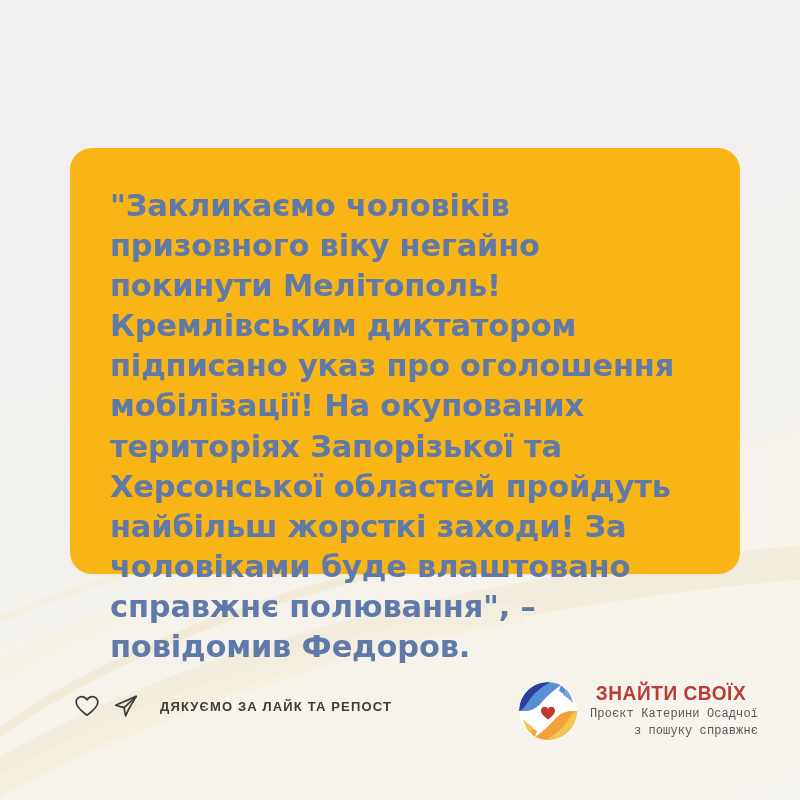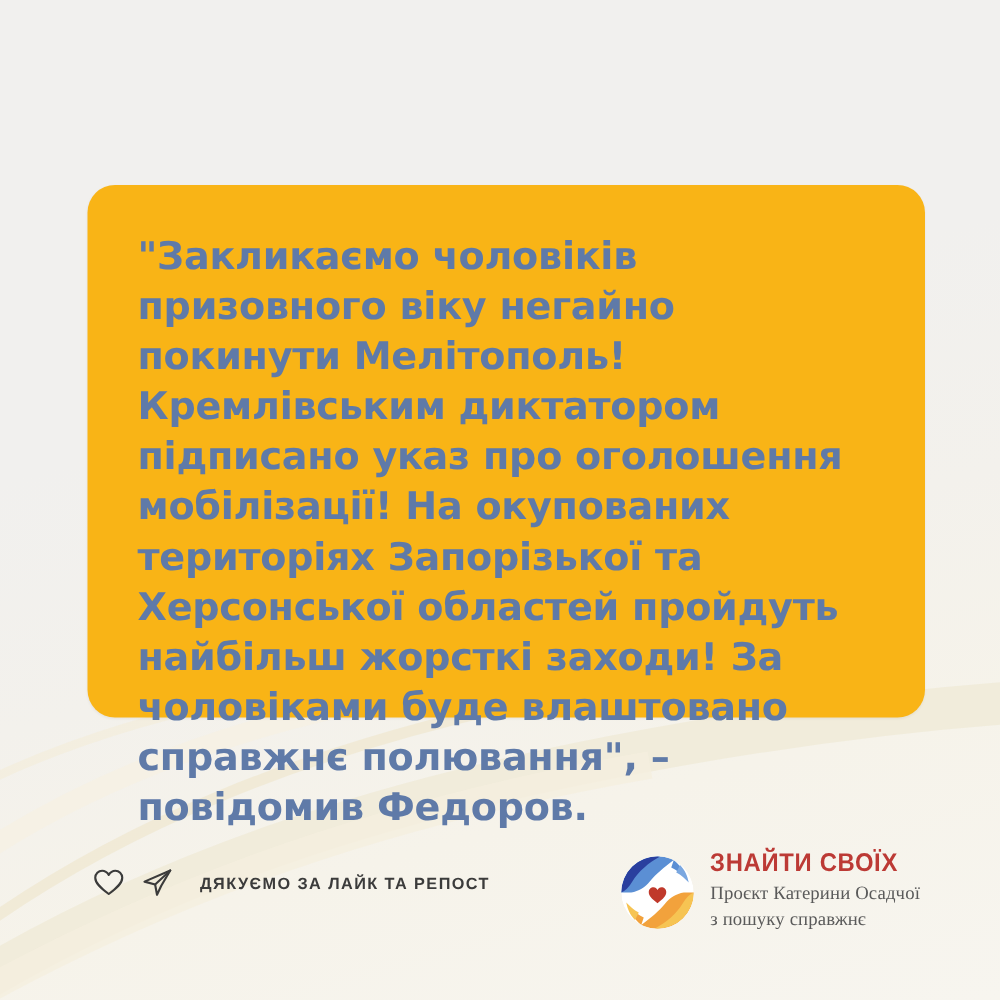--- a/index.html
+++ b/index.html
@@ -87,50 +87,51 @@
     font-weight: bold;
     letter-spacing: 1.15px;
     color: #3b3b3b;
     white-space: nowrap;
     font-family: "Liberation Sans", sans-serif;
   }
 
   
   #brand {
     position: absolute;
-    right: 64px;
+    right: 42px;
     top: 8px;
     display: flex;
     align-items: center;
     gap: 11px;
+    text-align: right;
   }
   #brand-mark { line-height: 0; }
   #brand-words {
     display: flex;
     flex-direction: column;
     justify-content: center;
   }
   #brand-name {
     color: #bc3a35;
     font-weight: bold;
     font-size: 20.5px;
     letter-spacing: 0.6px;
     line-height: 1.05;
     transform: scaleX(0.93);
     transform-origin: left center;
     font-family: "Liberation Sans", sans-serif;
   }
   #brand-tagline-1,
   #brand-tagline-2 {
     color: #5a5a5a;
-    font-size: 15px;
+    font-size: 12px;
     line-height: 1.42;
     letter-spacing: 0.1px;
     white-space: nowrap;
-    font-family: Liberation Serif, serif;
+    font-family: Liberation Mono, monospace;
   }
   #brand-tagline-1 { margin-top: 3px; }
 </style>
 </head>
 <body>
 
 <div id="stage">
 
   <svg id="swooshes" viewBox="0 0 800 800" preserveAspectRatio="none" aria-hidden="true">
     <path d="M -40 800 C 120 700, 300 640, 520 600 C 640 578, 740 566, 840 560" fill="none" stroke="#efe9d6" stroke-width="34" opacity="0.75"></path>

